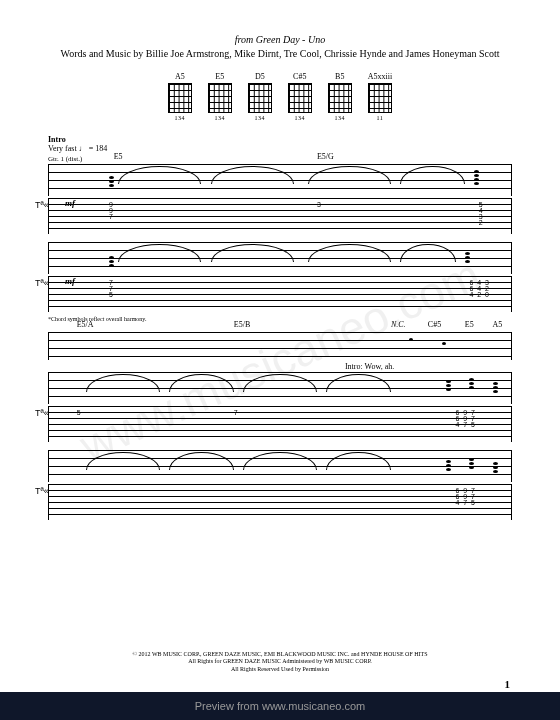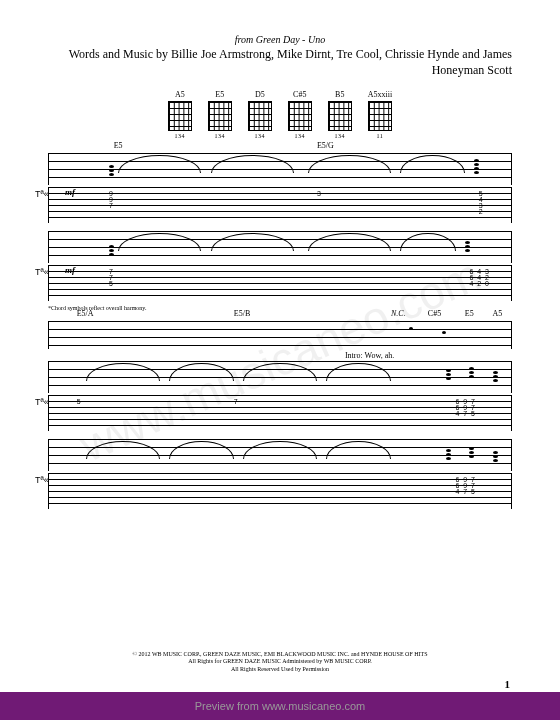--- a/index.html
+++ b/index.html
@@ -1,20 +1,20 @@
 <!DOCTYPE html>
 <html><head>
 <meta charset="utf-8">
 <style>
 *{margin:0;padding:0;box-sizing:border-box}
 body{background:#fff;width:560px;height:720px;position:relative;font-family:Georgia,serif;overflow:hidden}
 .page{width:520px;height:680px;margin:16px auto 16px;padding:18px 28px 0;position:relative}
 .src{text-align:center;font-size:10px;font-style:italic;margin-bottom:2px}
 .title{text-align:center;font-size:26px;font-weight:700;font-family:Arial,sans-serif;letter-spacing:.3px;margin-bottom:4px}
-.credits{text-align:right;font-size:12px;margin-bottom:12px;line-height:1.3}
+.credits{text-align:center;font-size:10px;margin-bottom:12px;line-height:1.3}
 .chords{display:flex;justify-content:center;gap:16px;margin-bottom:14px}
 .chord{text-align:center}
 .cname{font-size:8px;margin-bottom:2px}
 .cbox{width:24px;height:30px;position:relative;margin-bottom:2px}
 .cbox::before{content:"";position:absolute;inset:0;background:linear-gradient(#000 0 1px,transparent 1px) 0 0/100% 6px,linear-gradient(90deg,#000 0 1px,transparent 1px) 0 0/4.8px 100%;border:1px solid #000}
 .cf{font-size:6px;letter-spacing:.5px}
 .tempo{font-size:8px;margin-bottom:2px}
 .tempo b{font-weight:700}
 .sys{position:relative;margin-bottom:8px}
 .label{font-size:7px;margin-bottom:1px}
@@ -27,21 +27,21 @@
 .tie{position:absolute;height:18px;border:1px solid #000;border-bottom:none;border-radius:50% 50% 0 0/100% 100% 0 0}
 .nh{position:absolute;width:4px;height:3px;background:#000;border-radius:50%}
 .ng{position:absolute;width:8px;height:14px}
 .ng span{display:block;width:5px;height:3px;background:#000;border-radius:50%;margin-bottom:1px}
 .tn{position:absolute;font-size:7px;font-family:Arial}
 .lyric{position:absolute;font-size:8px}
 .fnote{font-size:6px;margin-top:-2px}
 .copy{position:absolute;bottom:22px;left:0;right:0;text-align:center;font-size:6px;line-height:1.3}
 .pnum{position:absolute;bottom:6px;right:30px;font-size:11px;font-weight:700}
 .watermark{position:absolute;left:50%;top:50%;transform:translate(-50%,-50%) rotate(-24deg);font-size:46px;color:rgba(0,0,0,.06);font-family:Arial;font-weight:400;white-space:nowrap;pointer-events:none}
-.preview{position:absolute;bottom:0;left:0;right:0;height:28px;background:#701a75;color:#999;font-size:11px;font-family:Arial;text-align:center;line-height:28px}
+.preview{position:absolute;bottom:0;left:0;right:0;height:28px;background:#0f172a;color:#999;font-size:11px;font-family:Arial;text-align:center;line-height:28px}
 </style>
 </head>
 <body>
 
 <div class="page">
   <div class="src">from Green Day - Uno</div>
   <div class="credits">Words and Music by Billie Joe Armstrong, Mike Dirnt, Tre Cool, Chrissie Hynde and James Honeyman Scott</div>
 
   <div class="chords">
       <div class="chord">
@@ -69,22 +69,27 @@
         <div class="cbox"></div>
         <div class="cf">134</div>
       </div>
       <div class="chord">
         <div class="cname">A5xxiii</div>
         <div class="cbox"></div>
         <div class="cf">11</div>
       </div>
     </div>
 
+  <div class="tempo">
+    <b>Intro</b><br>
+    <span>Very fast ♩ = 184</span>
+  </div>
 
   <div class="sys">
+    <div class="label">Gtr. 1 (dist.)</div>
     <div class="staff">
       <div id="s1chords">
           <div class="csym" style="left: 14%; top: -12px;">E5</div>
           <div class="csym" style="left: 58%; top: -12px;">E5/G</div>
         </div>
       <div class="dyn" style="left:16px;top:34px">mf</div>
       <div id="s1ties">
           <div class="tie" style="left: 15%; width: 18%; top: 2px;"></div>
           <div class="tie" style="left: 35%; width: 18%; top: 2px;"></div>
           <div class="tie" style="left: 56%; width: 18%; top: 2px;"></div>

